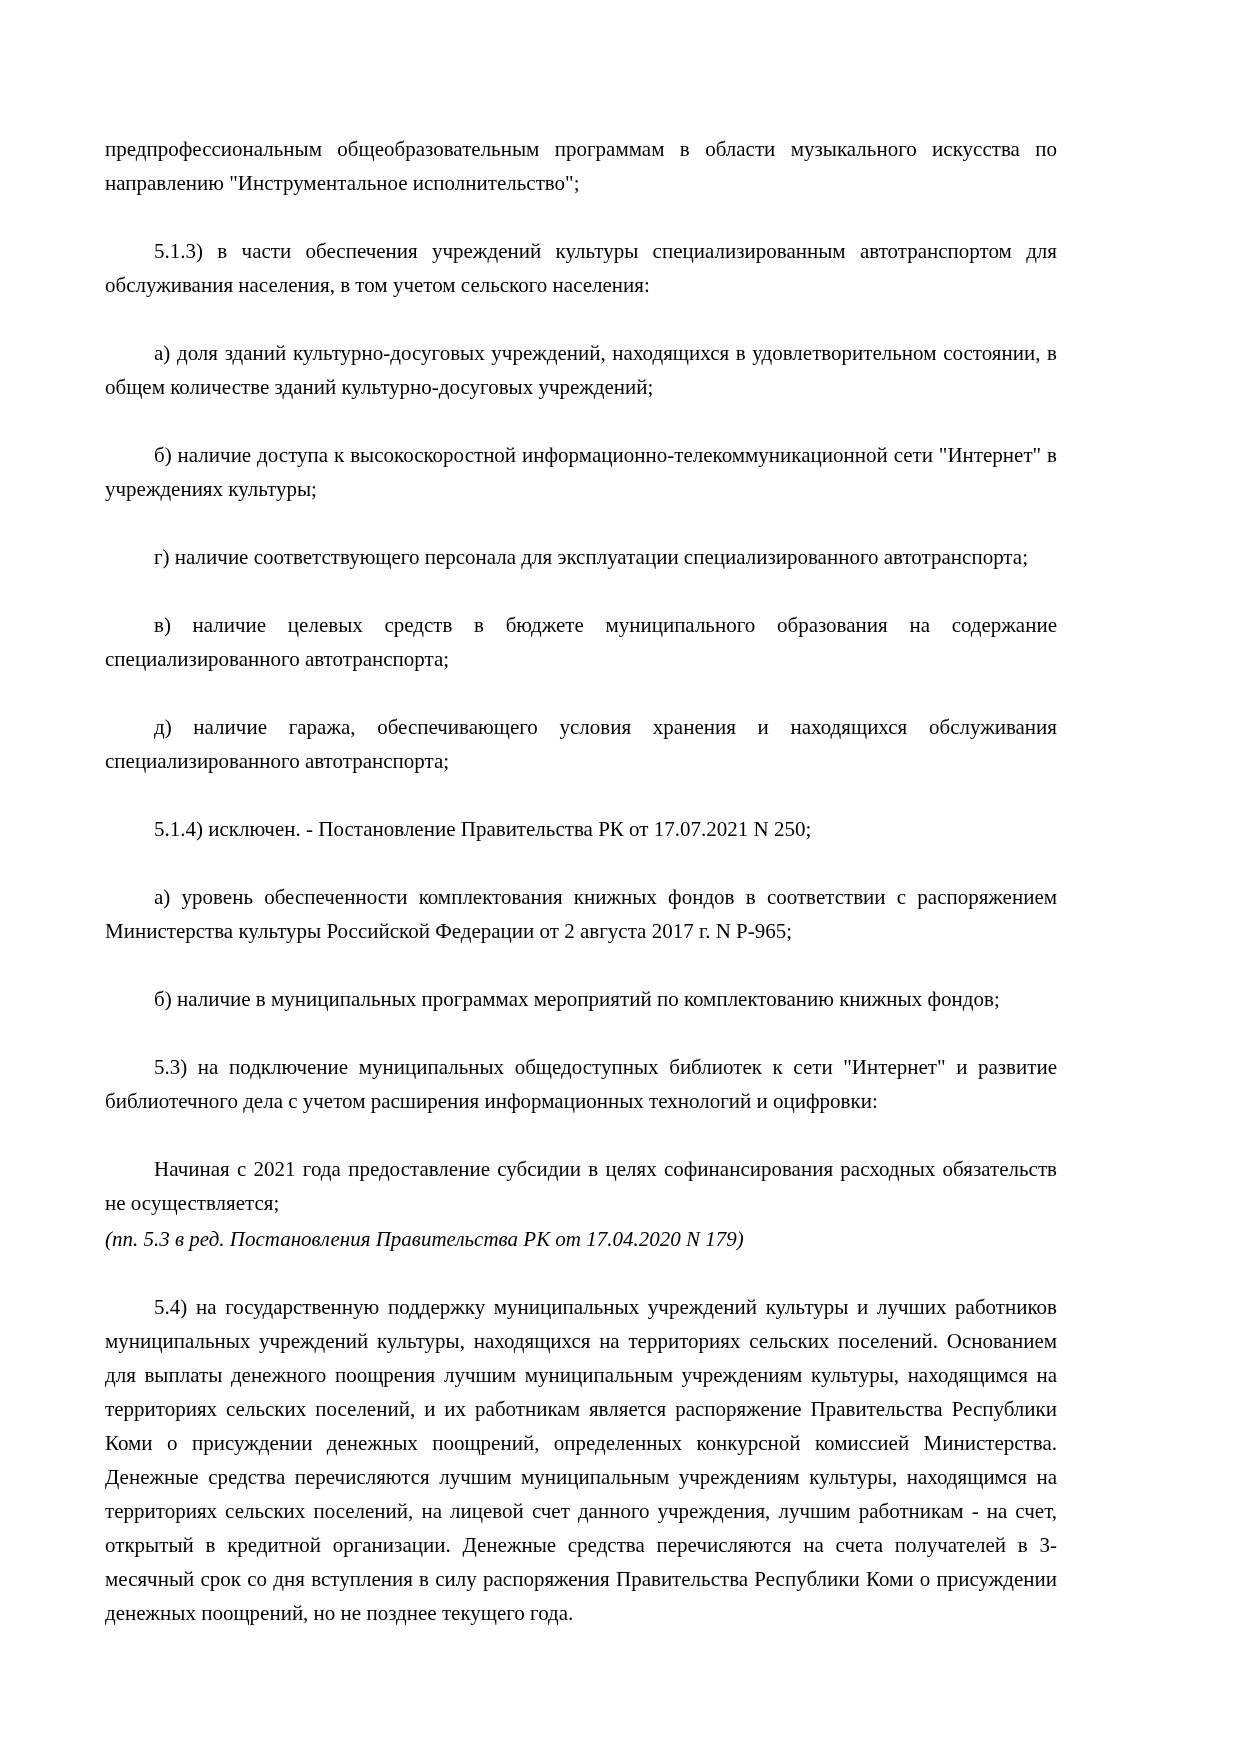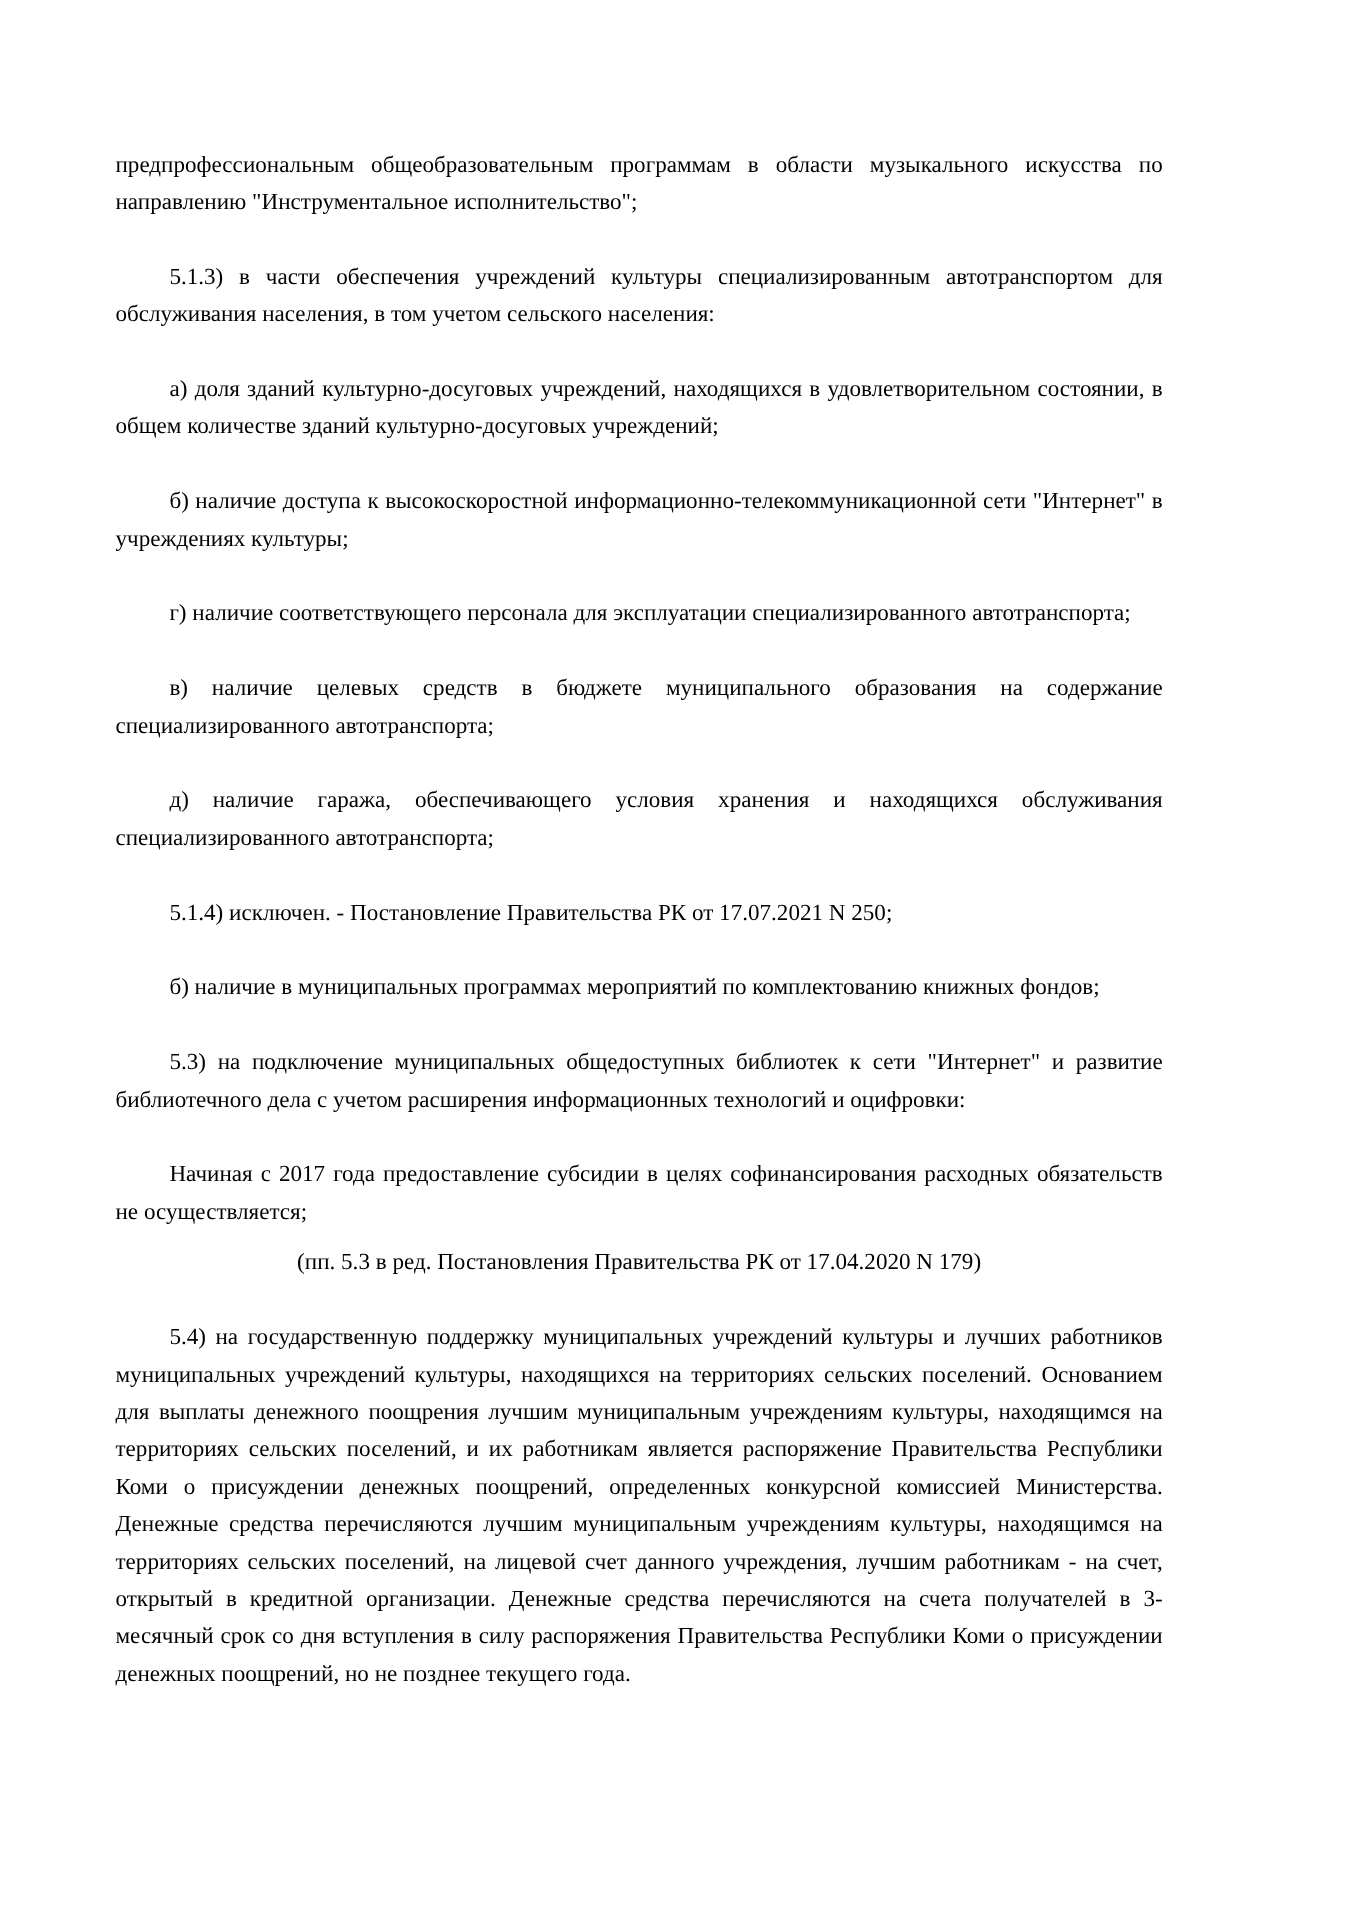--- a/index.html
+++ b/index.html
@@ -24,34 +24,36 @@
     text-indent: 49px;
   }
   .page p.no-indent {
     text-indent: 0;
   }
   .page p.attached {
     margin-bottom: 0;
   }
   .page p.note {
     text-indent: 0;
-    text-align: center;
-    margin-top: 12px;
+    text-align: left;
+    margin-top: 2px;
+    font-style: italic;
   }
 </style>
 </head>
 <body>
 
 <div class="page">
   <p class="no-indent">предпрофессиональным общеобразовательным программам в области музыкального искусства по направлению "Инструментальное исполнительство";</p>
   <p>5.1.3) в части обеспечения учреждений культуры специализированным автотранспортом для обслуживания населения, в том учетом сельского населения:</p>
   <p>а) доля зданий культурно-досуговых учреждений, находящихся в удовлетворительном состоянии, в общем количестве зданий культурно-досуговых учреждений;</p>
   <p>б) наличие доступа к высокоскоростной информационно-телекоммуникационной сети "Интернет" в учреждениях культуры;</p>
   <p>г) наличие соответствующего персонала для эксплуатации специализированного автотранспорта;</p>
   <p>в) наличие целевых средств в бюджете муниципального образования на содержание специализированного автотранспорта;</p>
   <p>д) наличие гаража, обеспечивающего условия хранения и находящихся обслуживания специализированного автотранспорта;</p>
   <p>5.1.4) исключен. - Постановление Правительства РК от 17.07.2021 N 250;</p>
+  <p>а) уровень обеспеченности комплектования книжных фондов в соответствии с распоряжением Министерства культуры Российской Федерации от 2 августа 2017 г. N Р-965;</p>
   <p>б) наличие в муниципальных программах мероприятий по комплектованию книжных фондов;</p>
   <p>5.3) на подключение муниципальных общедоступных библиотек к сети "Интернет" и развитие библиотечного дела с учетом расширения информационных технологий и оцифровки:</p>
-  <p class="attached">Начиная с 2017 года предоставление субсидии в целях софинансирования расходных обязательств не осуществляется;</p>
+  <p class="attached">Начиная с 2021 года предоставление субсидии в целях софинансирования расходных обязательств не осуществляется;</p>
   <p class="note">(пп. 5.3 в ред. Постановления Правительства РК от 17.04.2020 N 179)</p>
   <p>5.4) на государственную поддержку муниципальных учреждений культуры и лучших работников муниципальных учреждений культуры, находящихся на территориях сельских поселений. Основанием для выплаты денежного поощрения лучшим муниципальным учреждениям культуры, находящимся на территориях сельских поселений, и их работникам является распоряжение Правительства Республики Коми о присуждении денежных поощрений, определенных конкурсной комиссией Министерства. Денежные средства перечисляются лучшим муниципальным учреждениям культуры, находящимся на территориях сельских поселений, на лицевой счет данного учреждения, лучшим работникам - на счет, открытый в кредитной организации. Денежные средства перечисляются на счета получателей в 3-месячный срок со дня вступления в силу распоряжения Правительства Республики Коми о присуждении денежных поощрений, но не позднее текущего года.</p>
 </div>
 
 </body></html>

